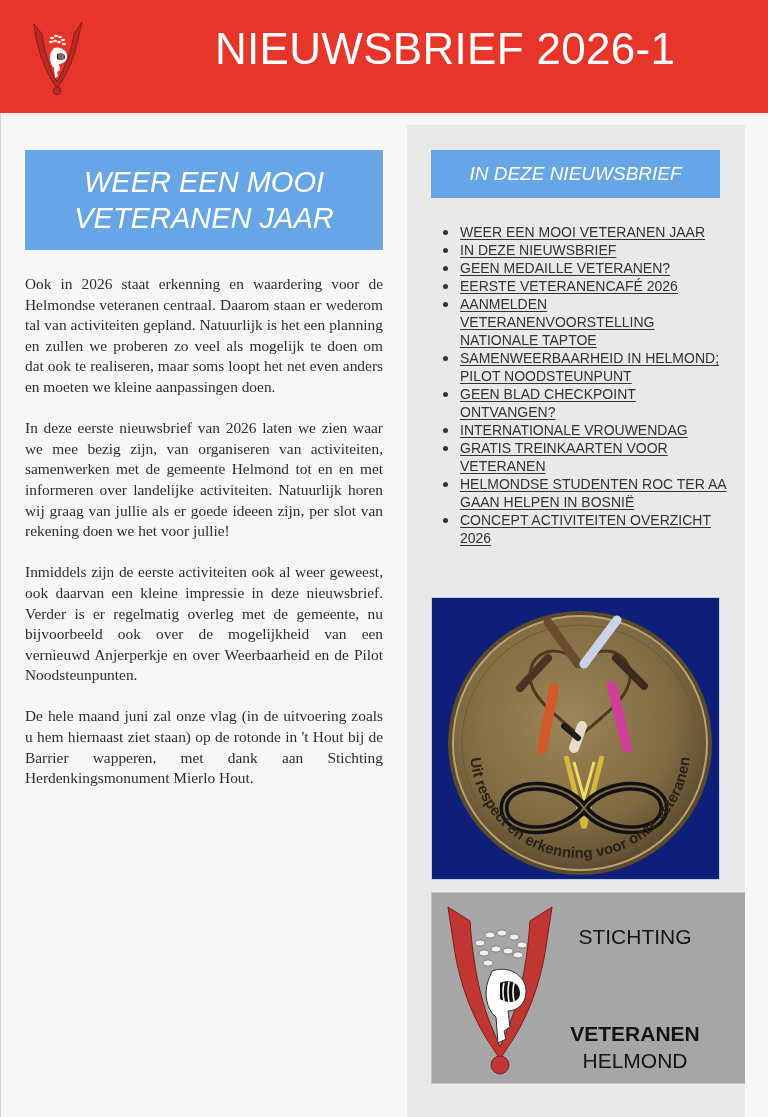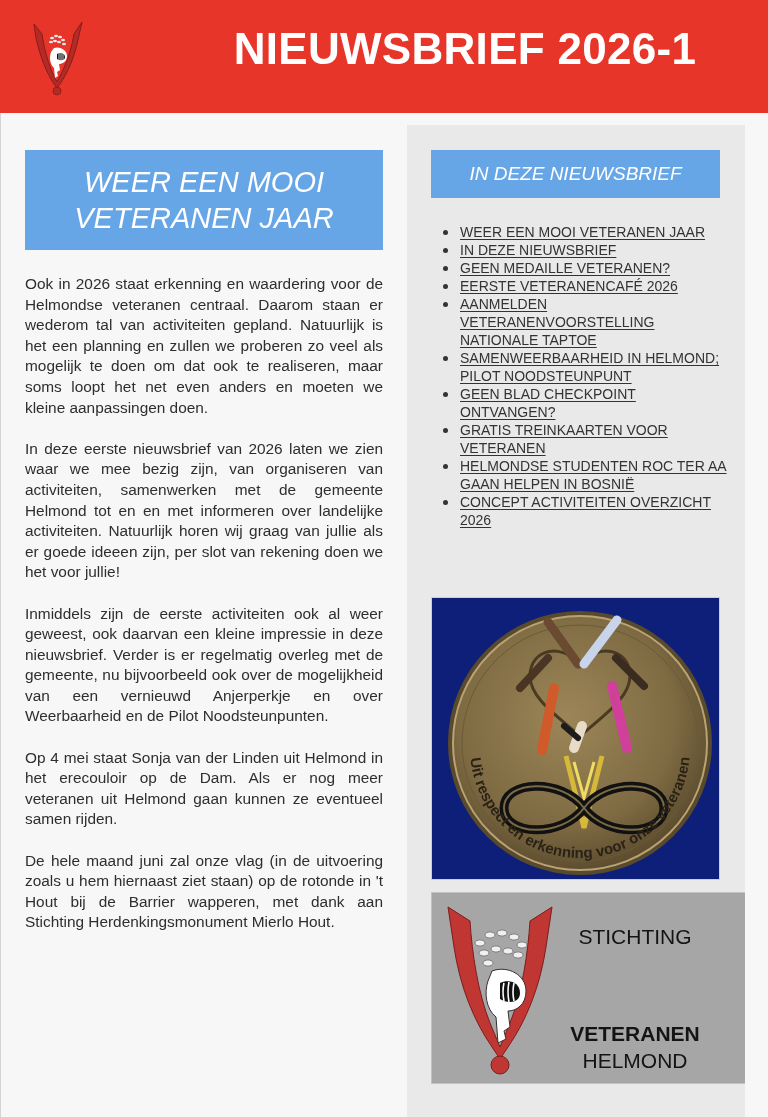--- a/index.html
+++ b/index.html
@@ -6,35 +6,34 @@
   html, body { width: 768px; height: 1117px; overflow: hidden; background: #f7f7f7; }
   body { font-family: "Liberation Sans", sans-serif; color: #2b2b2b; position: relative; }
 
   .header {
     position: absolute; left: 0; top: 0; width: 768px; height: 113px;
     background: #e8352a;
   }
   .header-logo { position: absolute; left: 30px; top: 18px; width: 56px; height: 78px; }
   .header-title {
     position: absolute; left: 215px; top: 22px; width: 500px;
-    font-size: 44px; font-weight: bold; color: #ffffff; letter-spacing: 0.3px;
+    font-size: 44px; font-weight: normal; color: #ffffff; letter-spacing: 0.3px;
     line-height: 54px;
-    text-align: center;
   }
 
   .page-edge { position: absolute; left: 0; top: 113px; width: 1px; height: 1004px; background: #d4d4d4; }
 
   .main { position: absolute; left: 25px; top: 150px; width: 358px; }
   .section-heading {
     background: #67a6e6; width: 358px; height: 100px;
     display: flex; align-items: center; justify-content: center; text-align: center;
     font-size: 29px; font-style: italic; color: #ffffff; line-height: 36px;
     padding: 0 14px;
   }
-  .article { margin-top: 24px; }
+  .article { margin-top: 24px; font-family: Liberation Serif, serif; }
   .article p {
     font-size: 15.4px; line-height: 20.6px; text-align: justify; color: #2e2e2e;
     margin-bottom: 20.6px;
   }
 
   .sidebar {
     position: absolute; left: 407px; top: 125px; width: 338px; height: 992px;
     background: #e9e9e9;
   }
   .sidebar-heading {
@@ -95,36 +94,36 @@
 </div>
 
 <div class="page-edge"></div>
 
 <div class="main">
   <div class="section-heading">WEER EEN MOOI VETERANEN JAAR</div>
   <div class="article">
     <p>Ook in 2026 staat erkenning en waardering voor de Helmondse veteranen centraal. Daarom staan er wederom tal van activiteiten gepland. Natuurlijk is het een planning en zullen we proberen zo veel als mogelijk te doen om dat ook te realiseren, maar soms loopt het net even anders en moeten we kleine aanpassingen doen.</p>
     <p>In deze eerste nieuwsbrief van 2026 laten we zien waar we mee bezig zijn, van organiseren van activiteiten, samenwerken met de gemeente Helmond tot en en met informeren over landelijke activiteiten. Natuurlijk horen wij graag van jullie als er goede ideeen zijn, per slot van rekening doen we het voor jullie!</p>
     <p>Inmiddels zijn de eerste activiteiten ook al weer geweest, ook daarvan een kleine impressie in deze nieuwsbrief. Verder is er regelmatig overleg met de gemeente, nu bijvoorbeeld ook over de mogelijkheid van een vernieuwd Anjerperkje en over Weerbaarheid en de Pilot Noodsteunpunten.</p>
-    <p>Op 4 mei staat Sonja van der Linden uit Helmond in het erecouloir op de Dam. Als er nog meer veteranen uit Helmond gaan kunnen ze eventueel samen rijden.</p>
     <p>De hele maand juni zal onze vlag (in de uitvoering zoals u hem hiernaast ziet staan) op de rotonde in 't Hout bij de Barrier wapperen, met dank aan Stichting Herdenkingsmonument Mierlo Hout.</p>
   </div>
 </div>
 
 <div class="sidebar">
   <div class="sidebar-heading">IN DEZE NIEUWSBRIEF</div>
 
   <ul class="toc">
     <li><a href="#">WEER EEN MOOI VETERANEN JAAR</a></li>
     <li><a href="#">IN DEZE NIEUWSBRIEF</a></li>
     <li><a href="#">GEEN MEDAILLE VETERANEN?</a></li>
     <li><a href="#">EERSTE VETERANENCAFÉ 2026</a></li>
     <li><a href="#">AANMELDEN VETERANENVOORSTELLING NATIONALE TAPTOE</a></li>
     <li><a href="#">SAMENWEERBAARHEID IN HELMOND; PILOT NOODSTEUNPUNT</a></li>
     <li><a href="#">GEEN BLAD CHECKPOINT ONTVANGEN?</a></li>
+    <li><a href="#">INTERNATIONALE VROUWENDAG</a></li>
     <li><a href="#">GRATIS TREINKAARTEN VOOR VETERANEN</a></li>
     <li><a href="#">HELMONDSE STUDENTEN ROC TER AA GAAN HELPEN IN BOSNIË</a></li>
     <li><a href="#">CONCEPT ACTIVITEITEN OVERZICHT 2026</a></li>
   </ul>
 
   <div class="medal-frame">
     <svg width="289" height="283" viewBox="0 0 289 283">
       <defs>
         <radialGradient id="bronze" cx="45%" cy="40%" r="60%">
           <stop offset="0%" stop-color="#9c8658"></stop>

